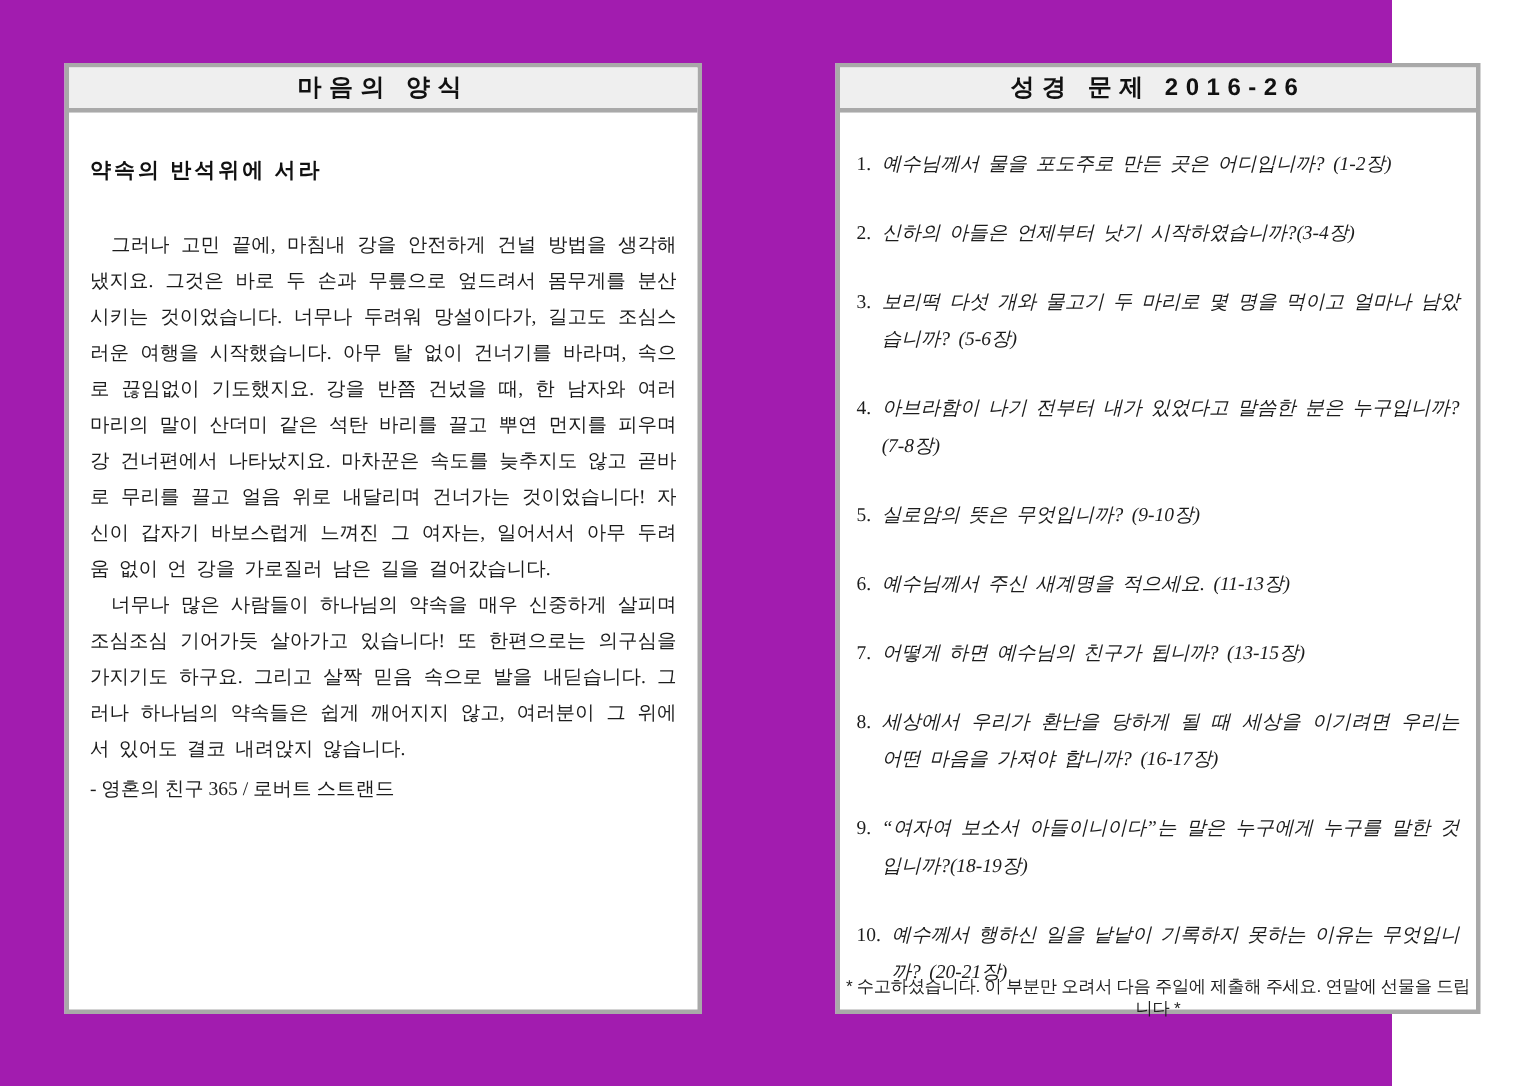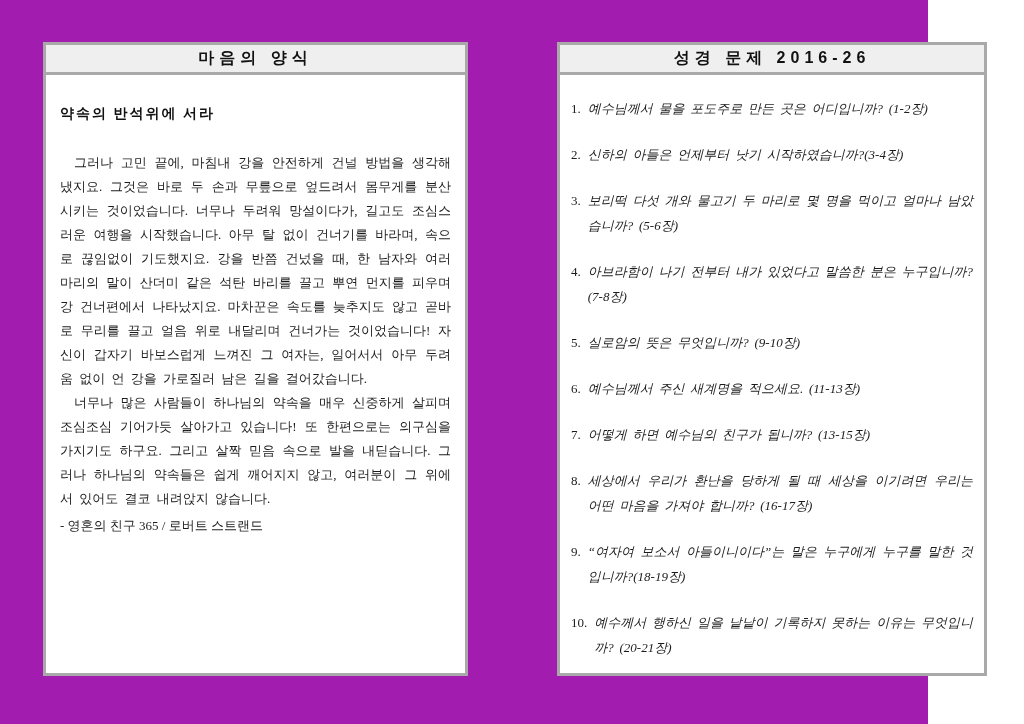--- a/index.html
+++ b/index.html
@@ -175,16 +175,17 @@
           </div>
           <div class="question">
             <span class="qnum">9.</span>
             <span class="qtext">“여자여 보소서 아들이니이다”는 말은 누구에게 누구를 말한 것입니까?(18-19장)</span>
           </div>
           <div class="question">
             <span class="qnum">10.</span>
             <span class="qtext">예수께서 행하신 일을 낱낱이 기록하지 못하는 이유는 무엇입니까? (20-21장)</span>
           </div>
         </div>
+      <div class="footer-note">* 수고하셨습니다. 이 부분만 오려서 다음 주일에 제출해 주세요. 연말에 선물을 드립니다 *</div>
     </div>
   </section>
 
 </div>
 
 </body></html>

